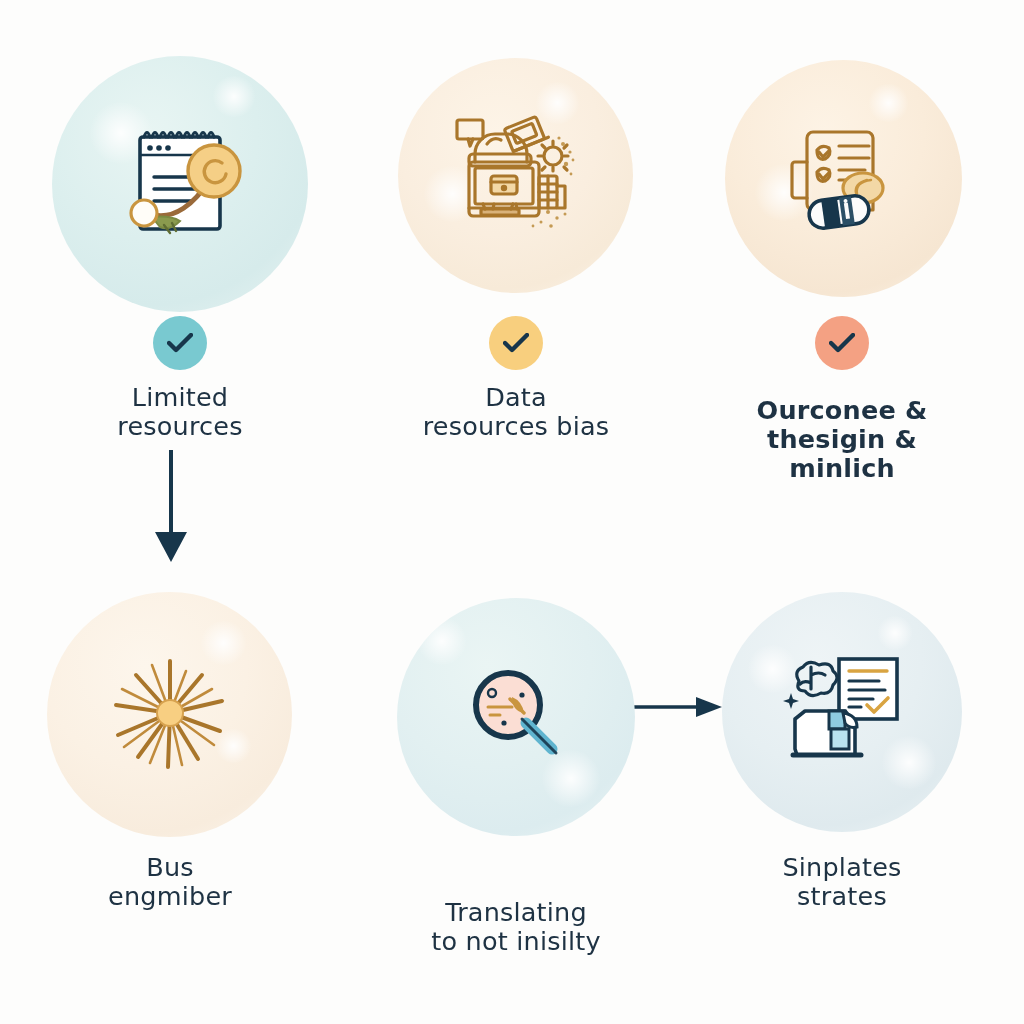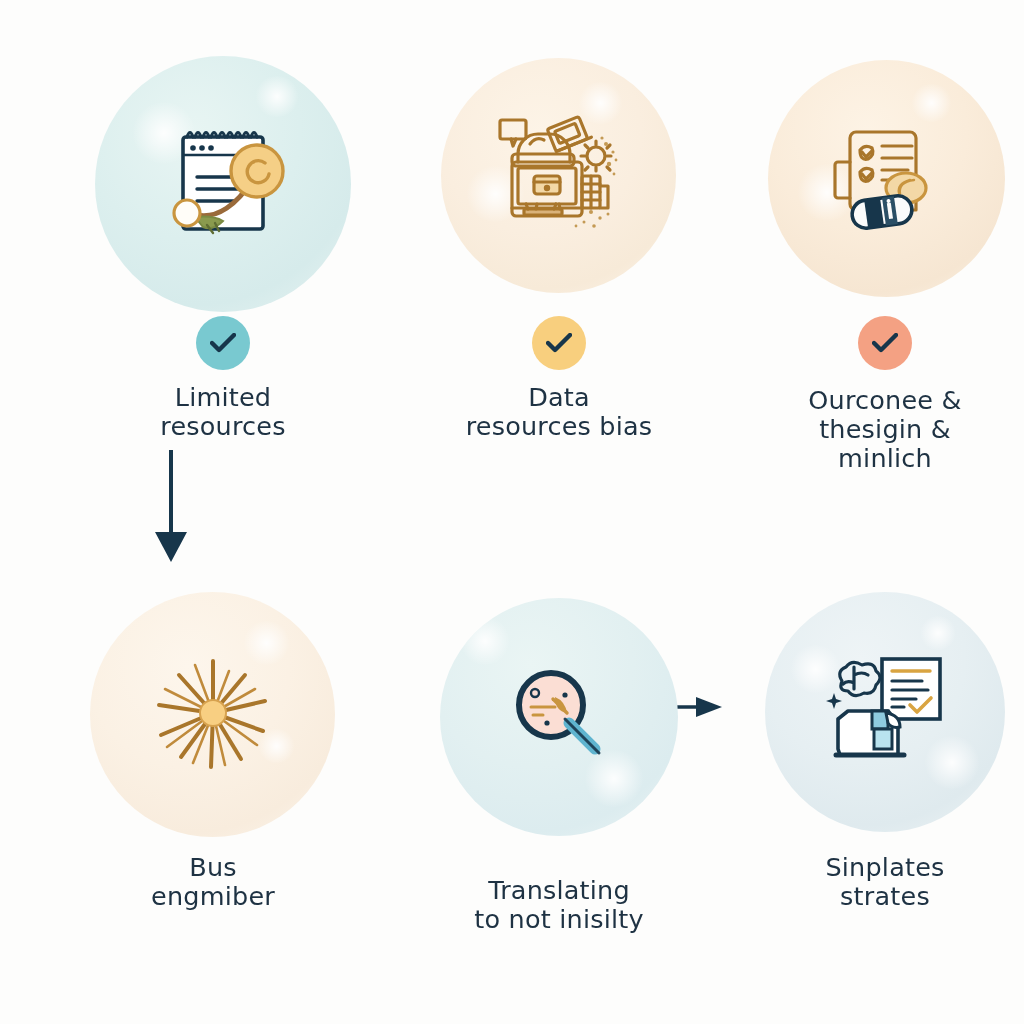--- a/index.html
+++ b/index.html
@@ -3,21 +3,21 @@
 <meta charset="utf-8">
 <style>
   html,body{margin:0;padding:0;}
   body{
     width:1024px;height:1024px;
     background:#fdfdfc;
     font-family:"DejaVu Sans", sans-serif;
     overflow:hidden;
     position:relative;
   }
-  #canvas{position:absolute;inset:0;padding-left:43px;}
+  #canvas{position:absolute;inset:0;}
 
   
   .node{position:absolute;}
   .bubble{
     position:absolute;
     border-radius:50%;
     display:flex;align-items:center;justify-content:center;
     overflow:hidden;
   }
   .bubble .sheen{
@@ -207,21 +207,21 @@
             <circle cx="64" cy="84" r="2" fill="#fbfbfb"></circle>
           </g>
         </svg>
       </div>
     </div>
     <div class="badge" style="left:815px;top:316px;width:54px;height:54px;background:#f4a183;">
       <svg width="26" height="20" viewBox="0 0 26 20">
         <path d="M2 10 L9 17 L24 2" fill="none" stroke="#17364b" stroke-width="4.4" stroke-linecap="round" stroke-linejoin="round"></path>
       </svg>
     </div>
-    <div class="caption" style="left:702px;top:386px;width:280px;">Ourconee &amp;
+    <div class="caption" style="left:702px;top:396px;width:280px;font-weight:bold;">Ourconee &amp;
 thesigin &amp;
 minlich</div>
   </div>
 
   <div class="arrow" style="left:140px;top:448px;">
     <svg width="62" height="116" viewBox="0 0 62 116">
       <line x1="31" y1="2" x2="31" y2="88" stroke="#17364b" stroke-width="4"></line>
       <path d="M15 84 L47 84 L31 114 Z" fill="#17364b"></path>
     </svg>
   </div>
@@ -283,21 +283,21 @@
           <path d="M24 44 h24 M26 52 h10" stroke="#c9953f" stroke-width="3" stroke-linecap="round" fill="none"></path>
           <path d="M46 36 l14 14" stroke="#c9953f" stroke-width="3.4" stroke-linecap="round"></path>
           <path d="M48 34 q10 4 12 16 q-12 -2 -12 -16 z" fill="#c9953f"></path>
           <line x1="62" y1="60" x2="88" y2="86" stroke="#5fb4cf" stroke-width="11" stroke-linecap="round"></line>
           <line x1="62" y1="60" x2="88" y2="86" stroke="#17364b" stroke-width="11" stroke-linecap="round" fill="none" opacity="0"></line>
           <path d="M58 56 L92 90" fill="none" stroke="#17364b" stroke-width="3" stroke-linecap="round" opacity=".9"></path>
           <path d="M66 64 L96 82" fill="none" stroke="#17364b" stroke-width="0"></path>
         </svg>
       </div>
     </div>
-    <div class="caption" style="left:376px;top:876px;width:280px;">Translating
+    <div class="caption" style="left:376px;top:898px;width:280px;">Translating
 to not inisilty</div>
   </div>
 
   <div class="node">
     <div class="bubble tint-fog" style="left:722px;top:592px;width:240px;height:240px;">
       <div class="sheen" style="left:10%;top:22%;width:22%;height:20%;"></div>
       <div class="sheen" style="left:64%;top:10%;width:16%;height:14%;"></div>
       <div class="sheen" style="left:66%;top:60%;width:24%;height:22%;"></div>
       <div class="art">
         <svg width="122" height="110" viewBox="0 0 122 110">

